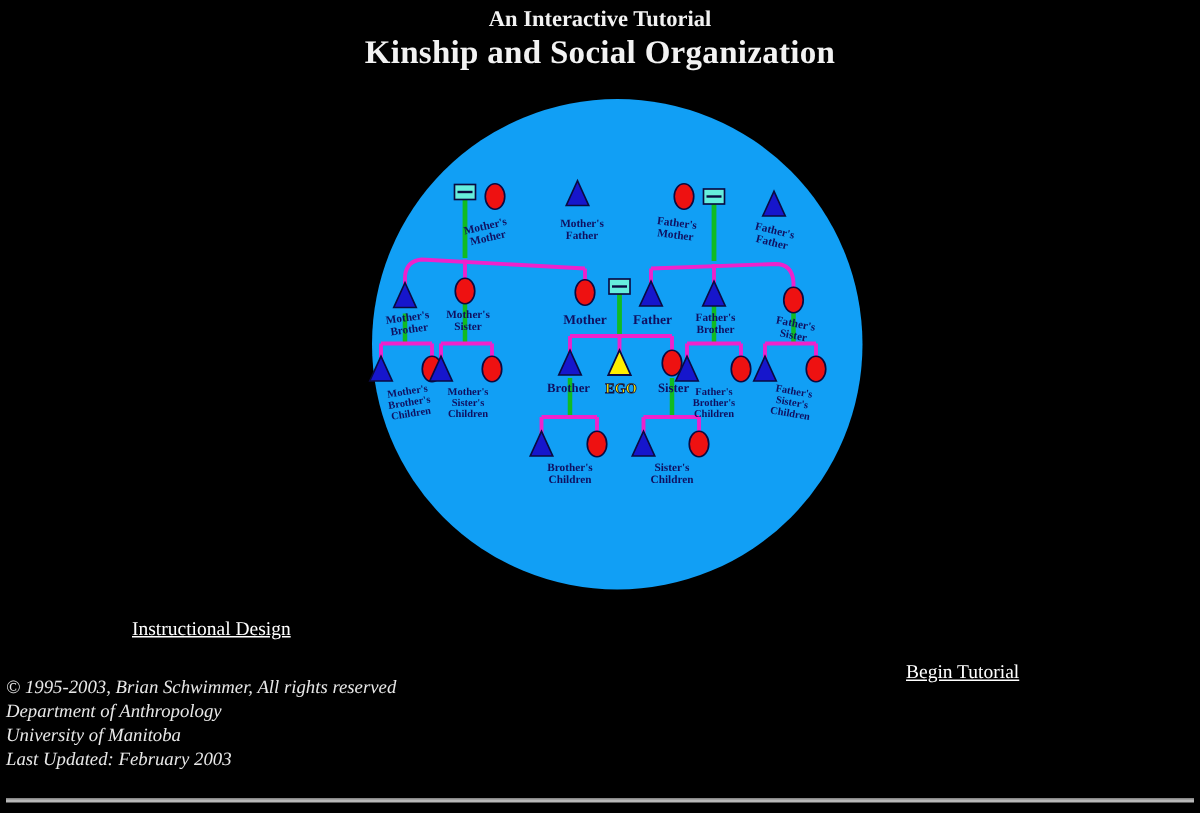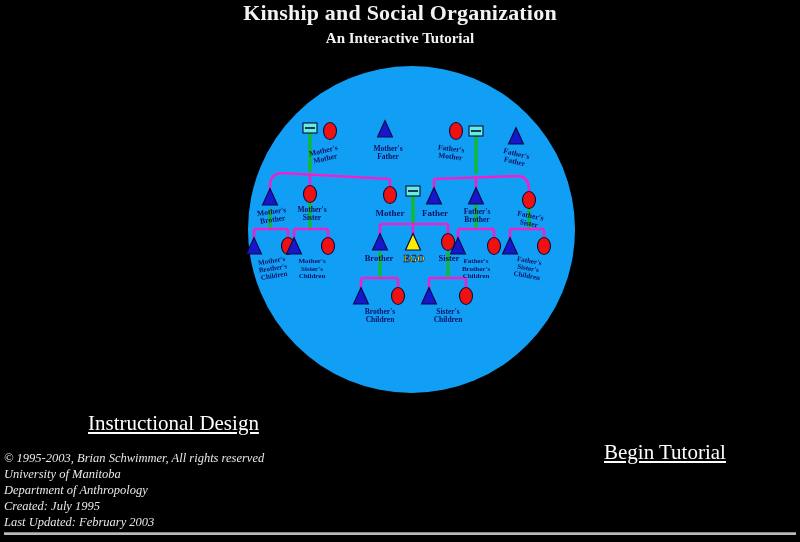--- a/index.html
+++ b/index.html
@@ -63,21 +63,21 @@
     left: 0;
     top: 0;
     width: 327px;
     height: 327px;
     overflow: visible;
   }
 
   
   .nav-link {
     position: absolute;
-    font-size: 21px;
+    font-size: 13px;
     color: #ffffff;
     text-decoration: underline;
     font-family: "Liberation Serif", "DejaVu Serif", serif;
     cursor: pointer;
     white-space: nowrap;
   }
   #link-instructional-design { left: 88px; top: 411px; }
   #link-begin-tutorial { left: 604px; top: 411px; margin-top: 29px; }
 
   
@@ -101,22 +101,22 @@
     width: 792px;
     height: 2px;
     background: #b9b9b9;
     border-top: 1px solid #888888;
   }
 </style>
 </head>
 <body>
 
 <div id="header">
+  <div id="sub-title">An Interactive Tutorial</div>
   <div id="main-title">Kinship and Social Organization</div>
-  <div id="sub-title">An Interactive Tutorial</div>
 </div>
 
 <div id="diagram-stage">
   <div id="kin-circle"></div>
 
   <svg id="kin-svg" viewBox="0 0 327 327">
     <defs>
 
       <g id="sym-female">
         <ellipse cx="0" cy="0" rx="6.5" ry="8.5" fill="#ee1111" stroke="#0a0a40" stroke-width="1.1"></ellipse>
@@ -335,18 +335,17 @@
       </text>
     </g>
   </svg>
 </div>
 
 <a class="nav-link" id="link-instructional-design" href="#">Instructional Design</a>
 <a class="nav-link" id="link-begin-tutorial" href="#">Begin Tutorial</a>
 
 <div id="footer">
   <div class="footer-line">© 1995-2003, Brian Schwimmer, All rights reserved</div>
+  <div class="footer-line">Department of Anthropology</div>
   <div class="footer-line">University of Manitoba</div>
-  <div class="footer-line">Department of Anthropology</div>
-  <div class="footer-line">Created: July 1995</div>
   <div class="footer-line">Last Updated: February 2003</div>
 </div>
 <div id="footer-rule"></div>
 
 </body></html>

